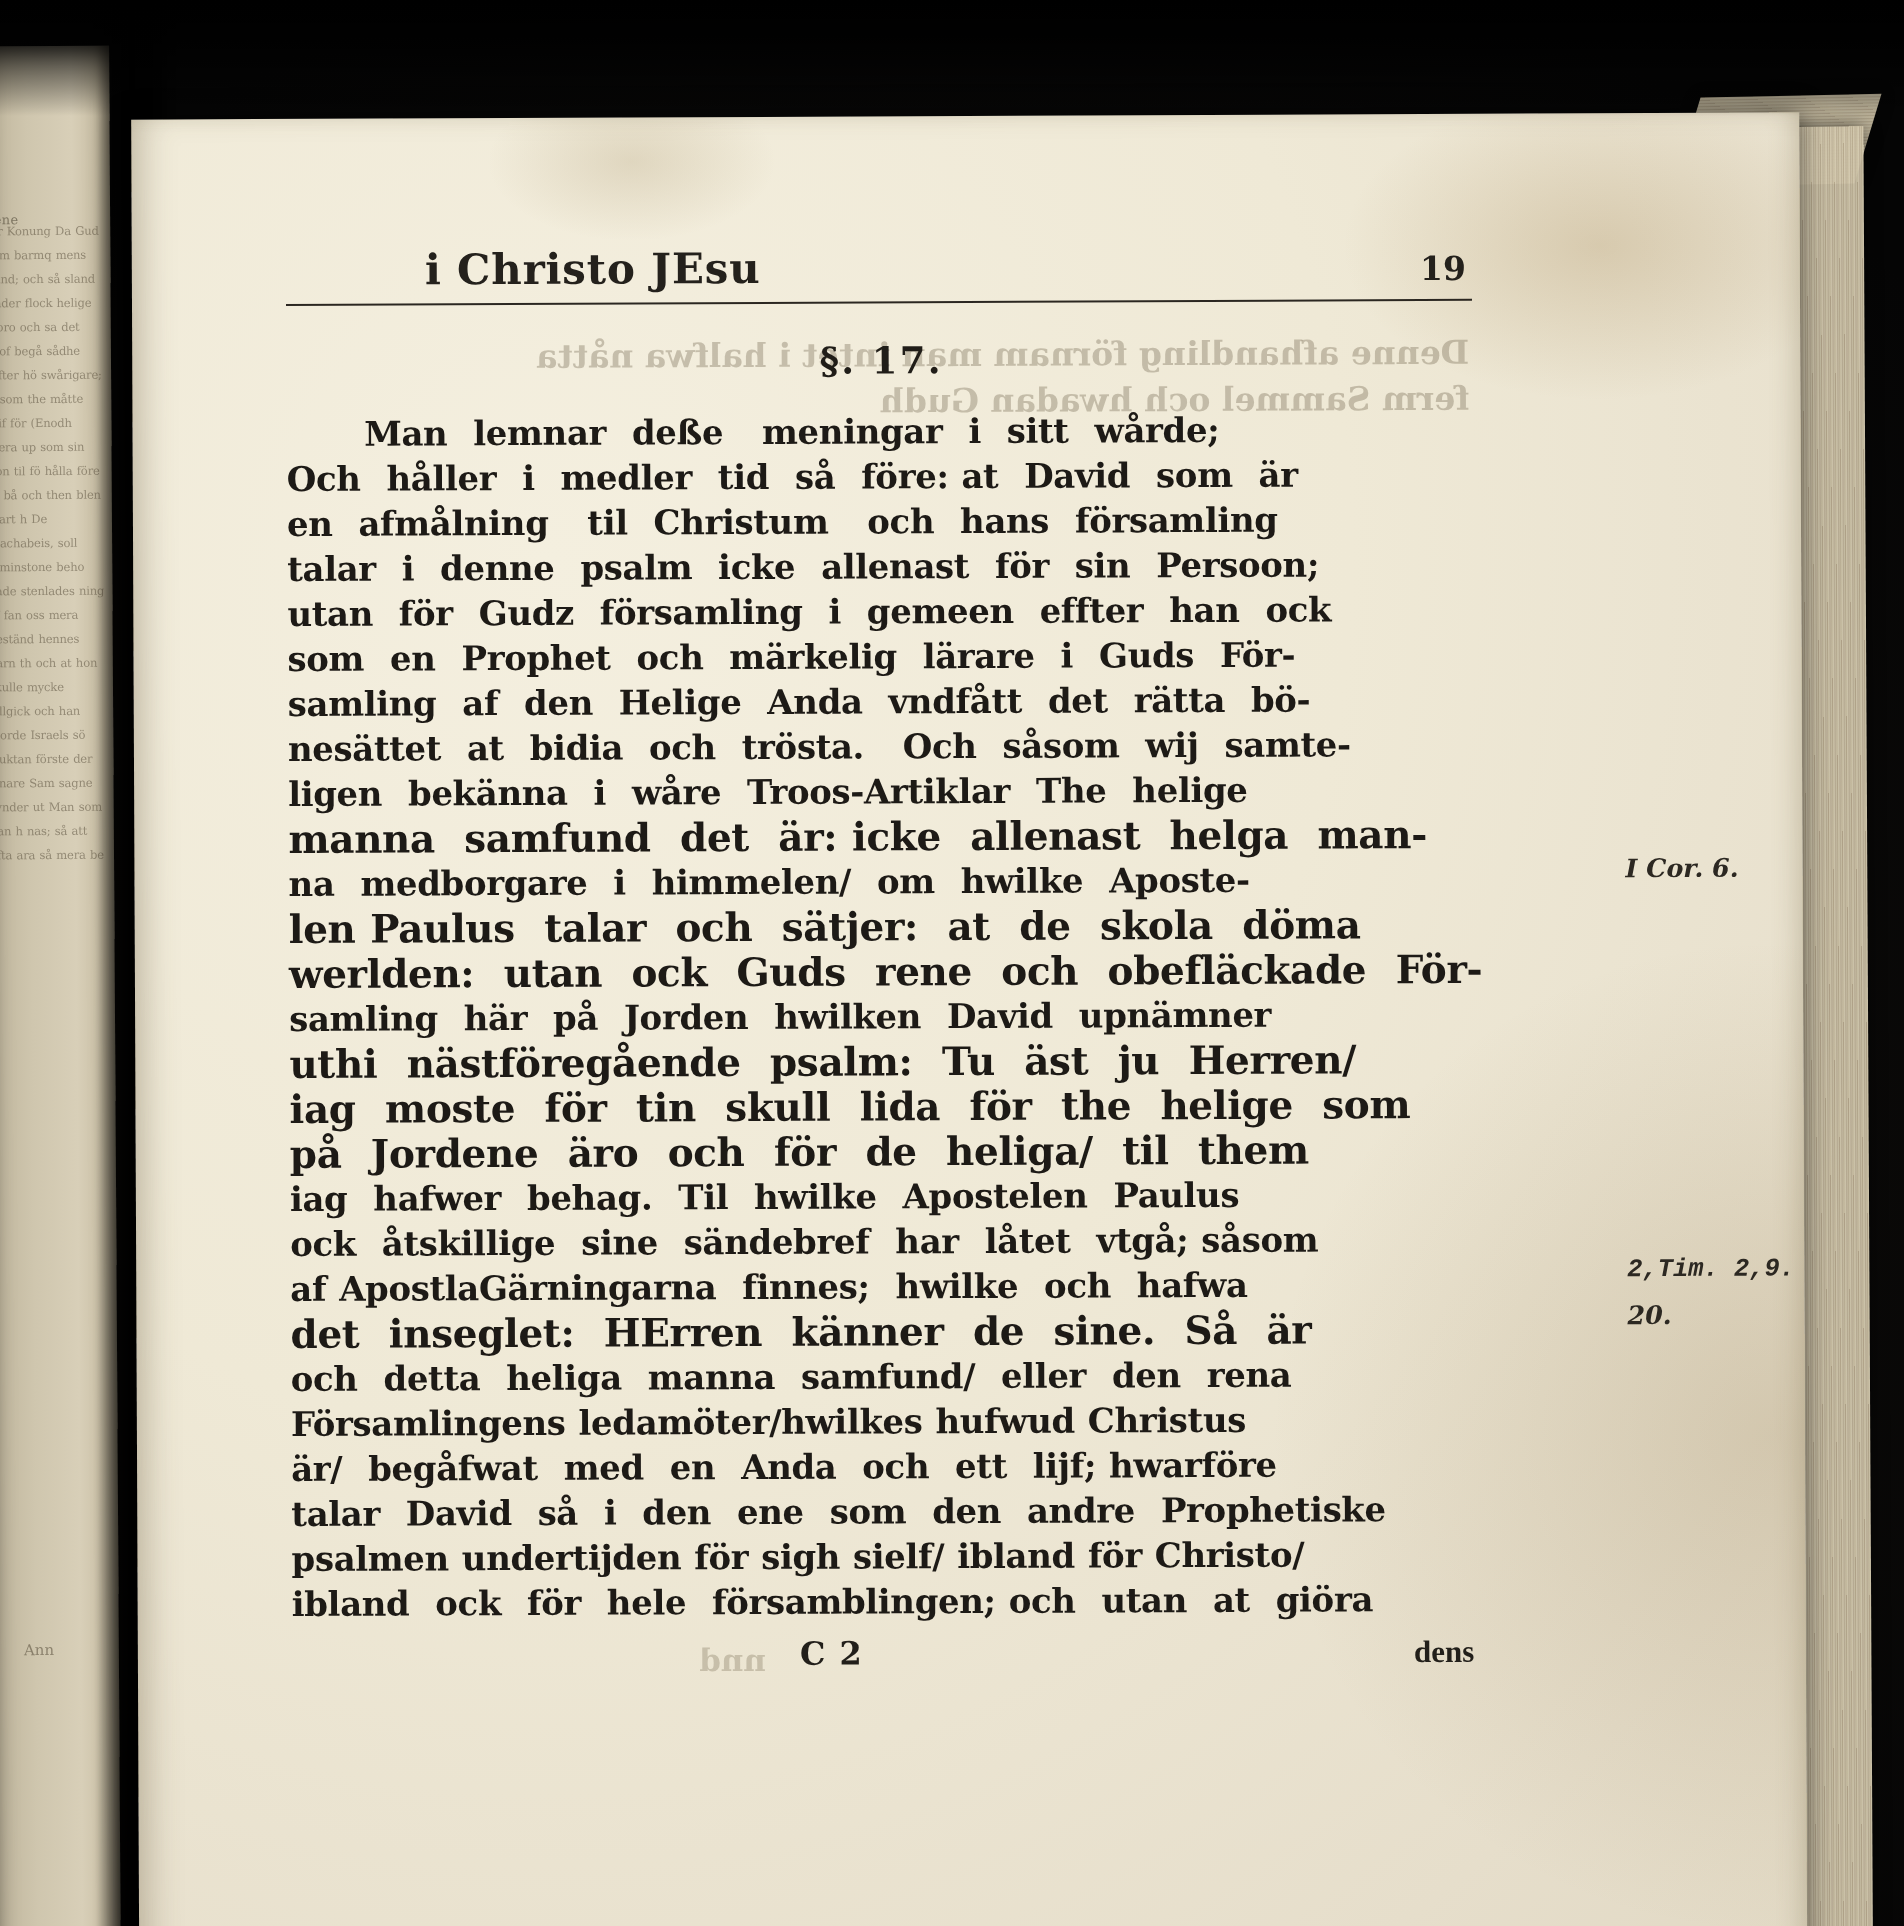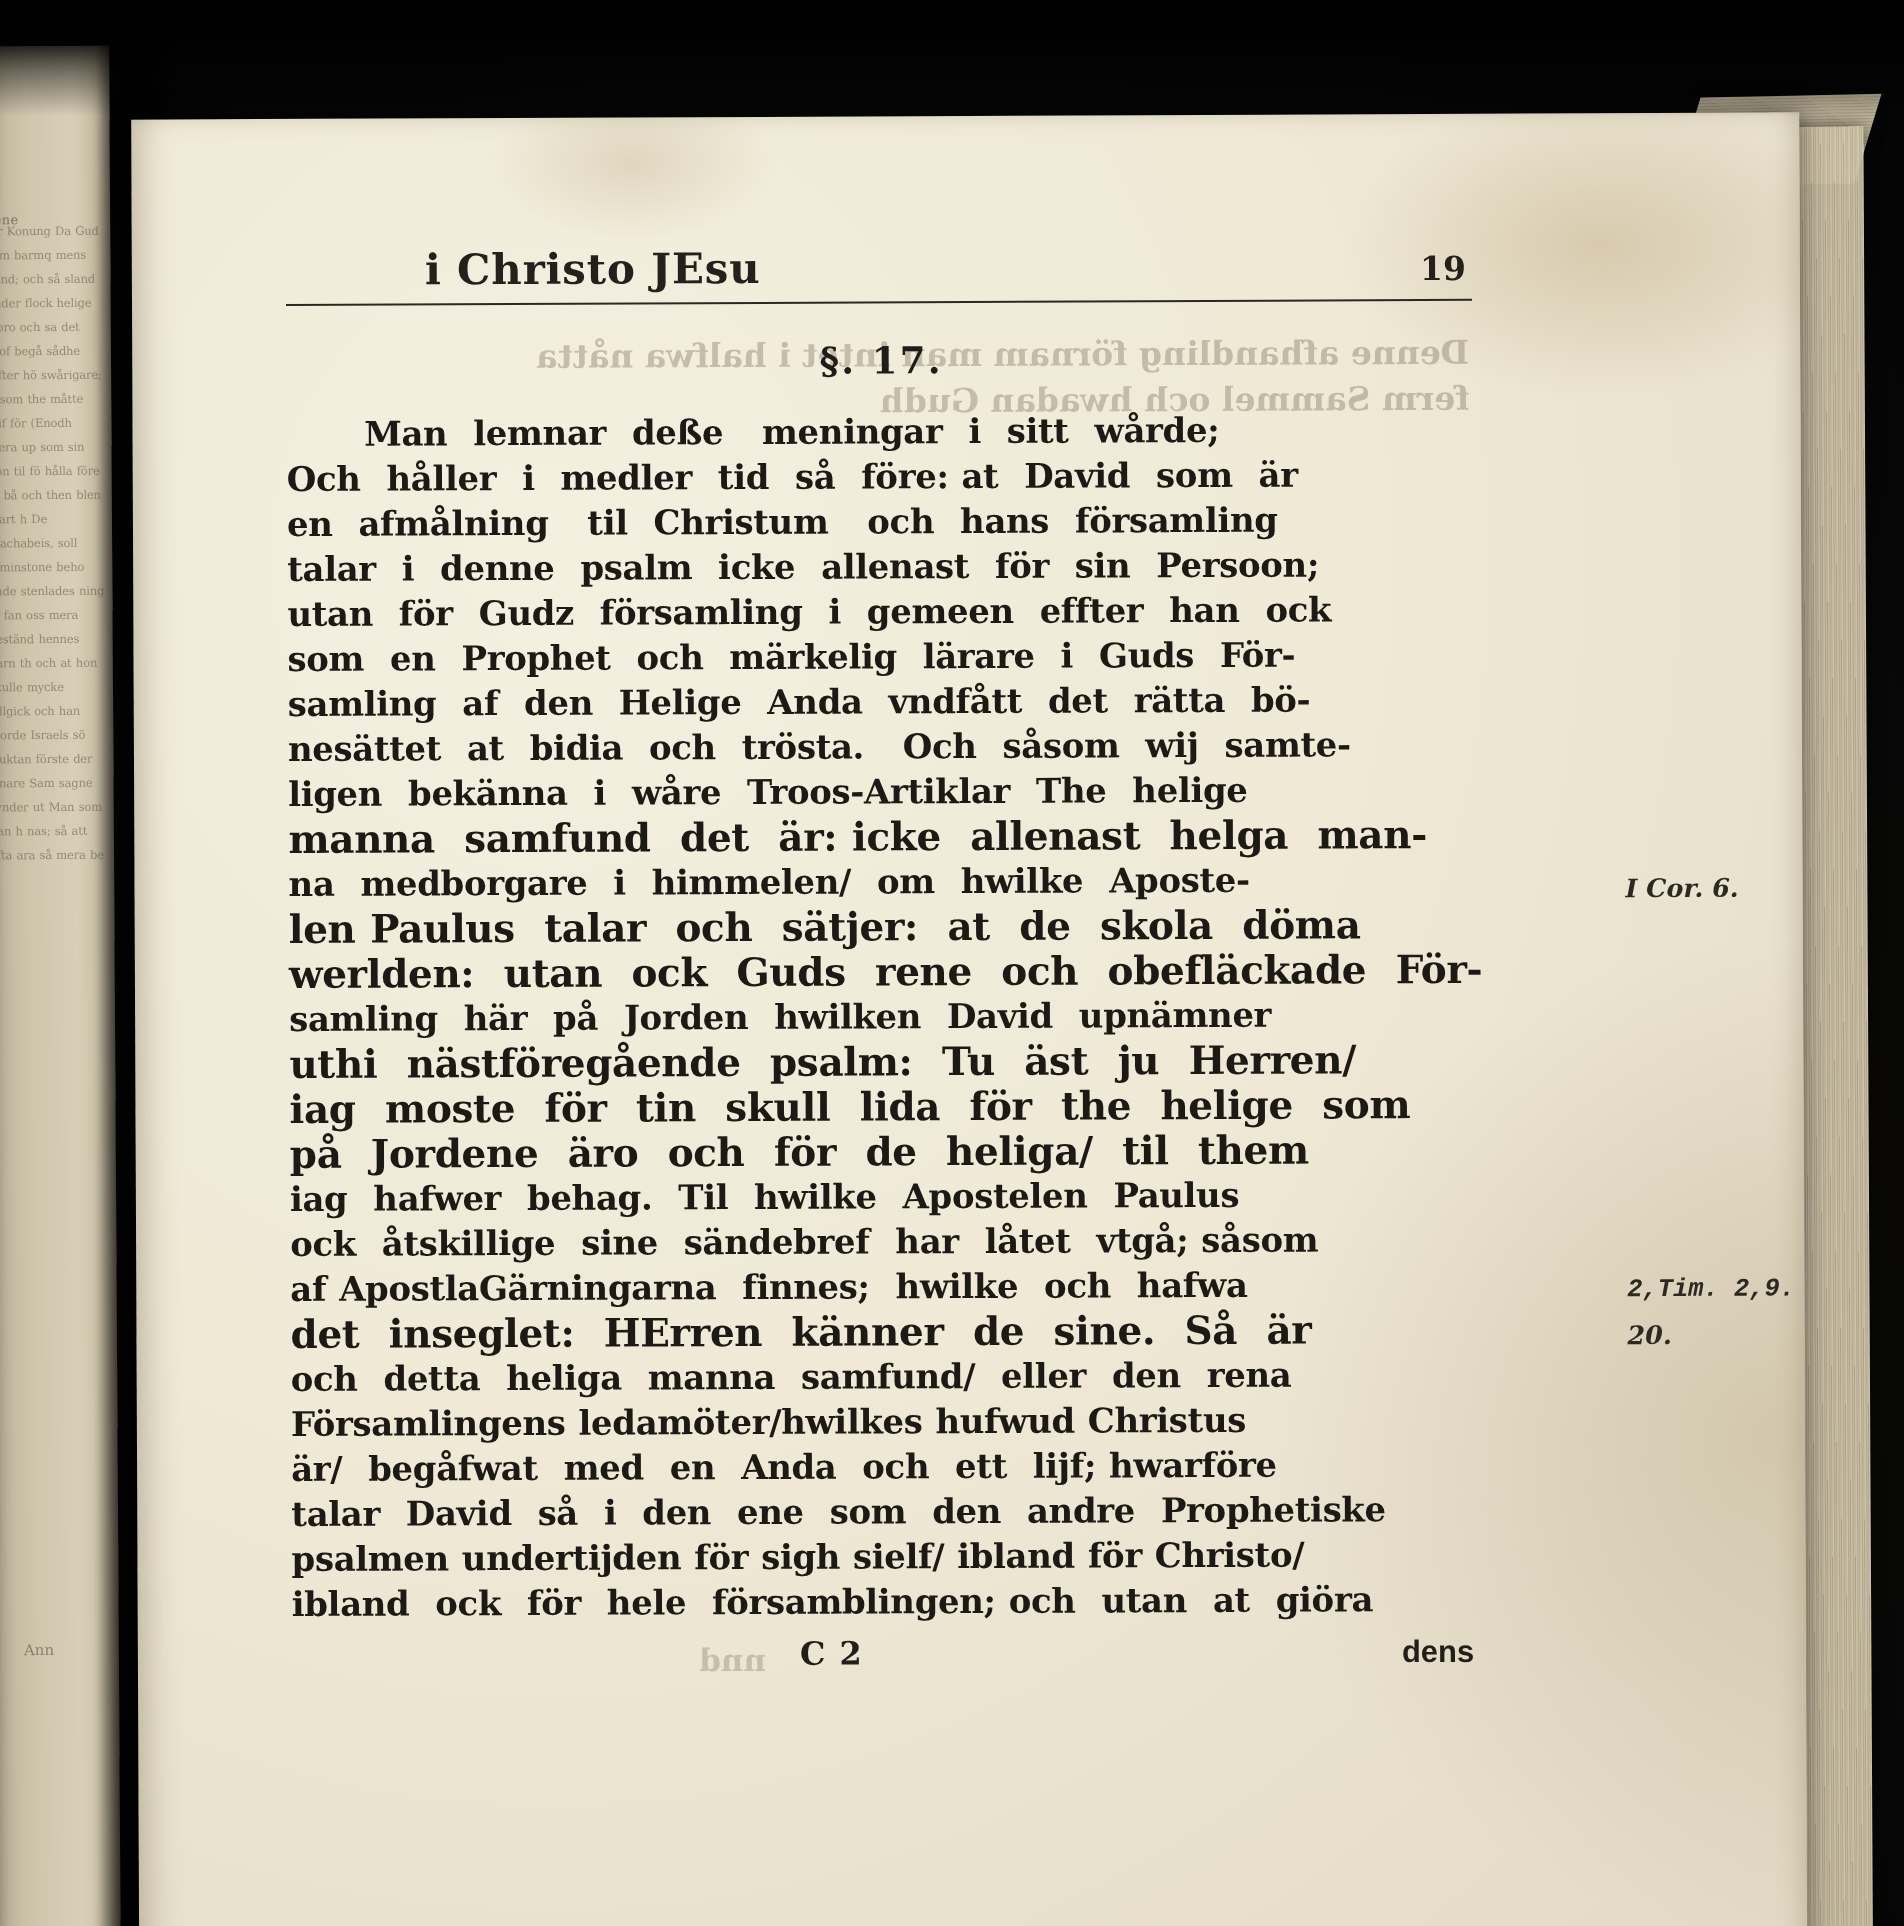--- a/index.html
+++ b/index.html
@@ -217,41 +217,40 @@
   .margin-note {
     position: absolute;
     left: 1337px;
     font-family: "DejaVu Serif", serif;
     font-style: italic;
     font-weight: bold;
     font-size: 25.4px;
     color: #2c2822;
     letter-spacing: 0px;
     white-space: pre;
-    margin-top: 20px;
   }
 
   .footline {
     width: 1190px;
     margin-left: 58px;
     margin-top: 10px;
     display: flex;
     justify-content: space-between;
     align-items: baseline;
   }
   .signature {
     margin-left: 508px;
     font-family: "DejaVu Serif", serif;
     font-weight: bold;
     font-size: 32px;
     color: #221f1a;
     letter-spacing: 1.5px;
   }
   .catchword {
-    font-family: Liberation Sans, sans-serif;
+    font-family: Liberation Serif, serif;
     font-weight: bold;
     font-size: 31px;
     color: #221f1a;
     margin-right: 7.7px;
   }
 
   
   .showthrough {
     position: absolute;
     left: 181px;

